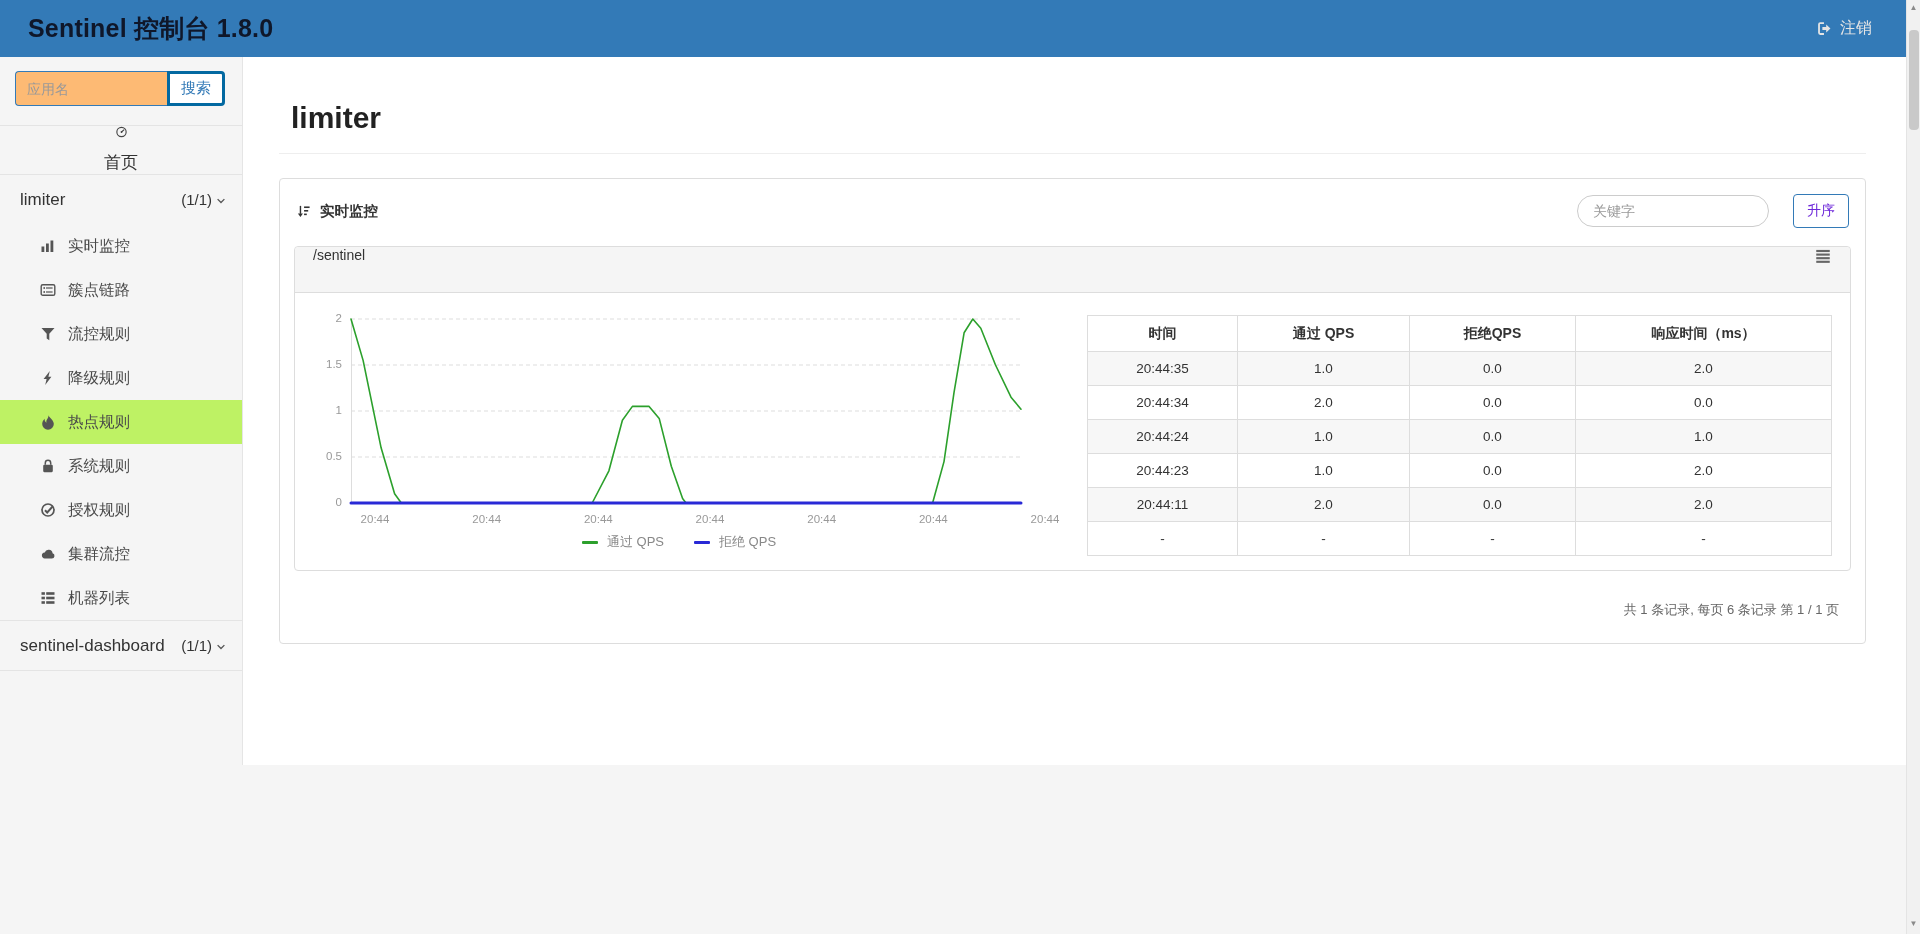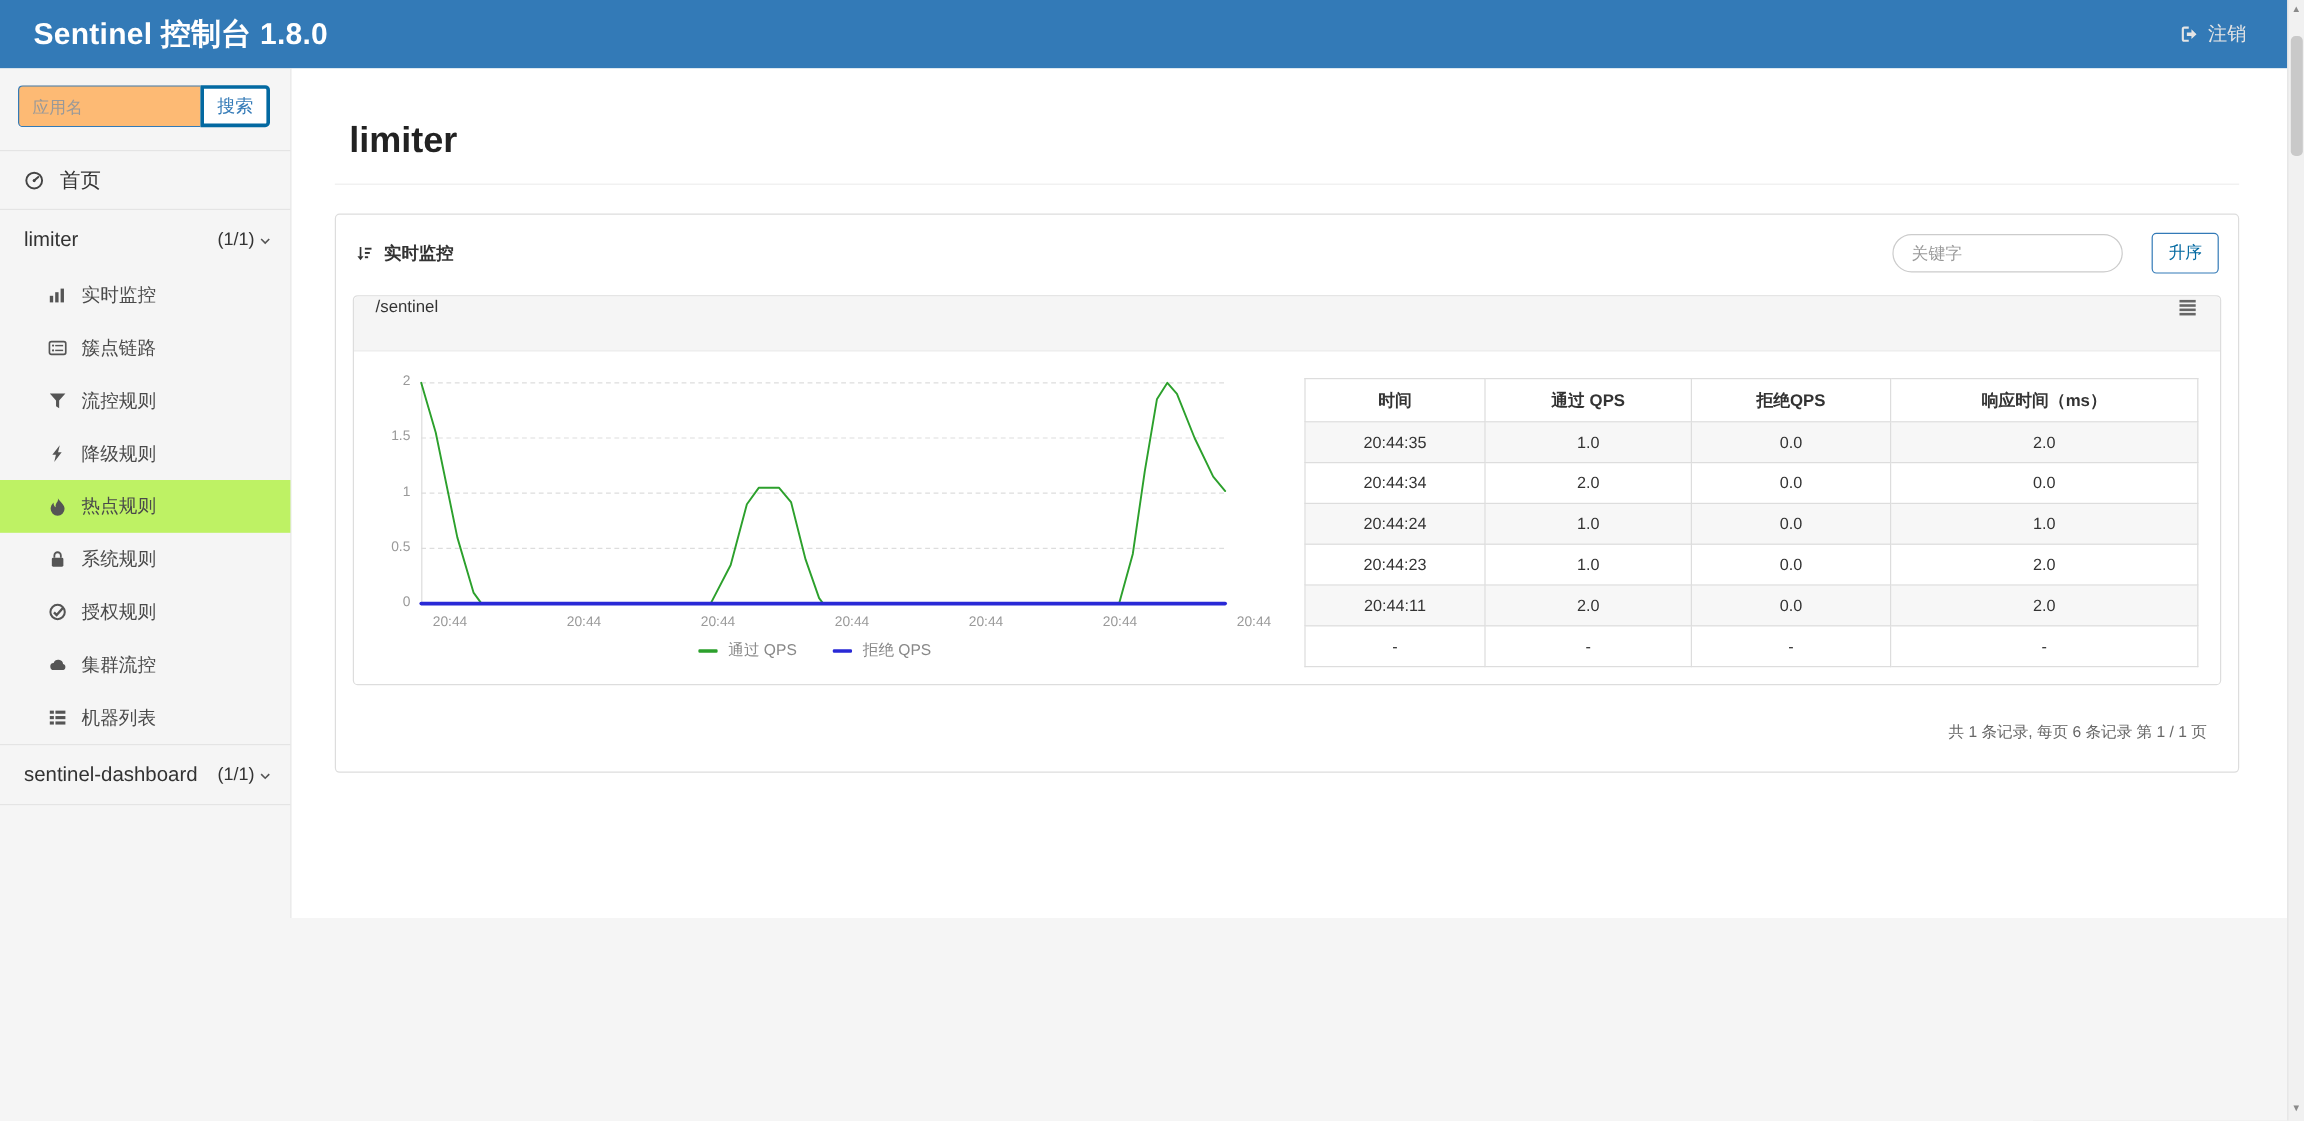--- a/index.html
+++ b/index.html
@@ -3,37 +3,37 @@
 <meta charset="utf-8">
 <style>
   * { margin:0; padding:0; box-sizing:border-box; }
   html,body { background:#e9e9e9; }
   .page { position:relative; width:1920px; height:934px; background:#f5f5f5; overflow:hidden;
           font-family:"Liberation Sans","DejaVu Sans",sans-serif; }
 
   
   .navbar { position:absolute; top:0; left:0; width:100%; height:57px; background:#337ab7;
             display:flex; align-items:center; justify-content:space-between; padding:0 48px 0 28px; }
-  .brand { color:#ffffff; font-size:25px; font-weight:bold; letter-spacing:.2px; }
+  .brand { color:#0f172a; font-size:25px; font-weight:bold; letter-spacing:.2px; }
   .logout { display:flex; align-items:center; gap:7px; color:#e5e5e5; font-size:16px; cursor:pointer; }
   .logout .icon { width:17px; height:17px; }
 
   
   .sidebar { position:absolute; top:57px; left:0; width:243px; height:708px; background:#f5f5f5;
              border-right:1px solid #e5e5e5; }
   .search-row { display:flex; padding:14px 16px 19px 15px; }
   .app-search { width:152px; height:35px; border:1px solid #337ab7; border-right:none;
                 border-radius:4px 0 0 4px; padding:0 11px; font-size:14px; color:#555;
                 outline:none; background:#fdba74; }
   .app-search::placeholder { color:#999; }
   .btn-search { width:58px; height:35px; border:3px solid #0369a1; border-radius:0 4px 4px 0;
                 background:#fff; color:#337ab7; font-size:15px; cursor:pointer; }
   .side-divider { height:1px; background:#e4e4e4; }
   .home-row { height:48px; display:flex; align-items:center; gap:13px; padding:0 20px;
-              font-size:17px; color:#333; cursor:pointer; }
+              font-size:17px; color:#333; cursor:pointer;flex-direction:column; }
   .home-row .icon { width:17px; height:17px; color:#444; }
   .app-row { height:49px; display:flex; align-items:center; justify-content:space-between;
              padding:0 15px 0 20px; font-size:17px; color:#333; cursor:pointer; }
   .app-right { display:flex; align-items:center; gap:3px; font-size:15px; color:#333; }
   .app-right .icon { width:12px; height:12px; color:#555; margin-top:2px; }
   .submenu-item { height:44px; display:flex; align-items:center; gap:12px; padding-left:40px;
                   font-size:15.5px; color:#4a4a4a; cursor:pointer; }
   .submenu-item.active { background:#bef264; }
   .submenu-item .icon { width:16px; height:16px; color:#555; }
 
@@ -45,21 +45,21 @@
 
   .outer-panel { border:1px solid #ddd; border-radius:4px; background:#fff; }
   .panel-head { display:flex; align-items:center; justify-content:space-between; padding:15px 16px 4px; }
   .panel-title { display:flex; align-items:center; gap:9px; font-size:14.5px; font-weight:bold; color:#333; }
   .panel-title .icon { width:15px; height:15px; color:#333; }
   .tools { display:flex; align-items:center; gap:24px; }
   .keyword-input { width:192px; height:32px; border:1px solid #ccc; border-radius:16px;
                    padding:0 15px; font-size:14px; color:#555; outline:none; }
   .keyword-input::placeholder { color:#999; }
   .sort-btn { width:56px; height:34px; border:1px solid #337ab7; border-radius:4px; background:#fff;
-              color:#0369a1; font-size:14px; cursor:pointer;font-family:Liberation Mono, monospace; }
+              color:#6d28d9; font-size:14px; cursor:pointer;font-family:Liberation Mono, monospace; }
 
   .resource-panel { margin:14px; border:1px solid #ddd; border-radius:4px; }
   .resource-head { height:46px; background:#f5f5f5; border-bottom:1px solid #ddd; border-radius:4px 4px 0 0;
                    display:flex; align-items:flex-start; justify-content:space-between; padding:0 18px;
                    font-size:14px; color:#333; }
   .menu-icon { width:18px; height:18px; color:#666; cursor:pointer; }
   .resource-body { display:flex; align-items:flex-start; justify-content:space-between;
                    padding:22px 18px 14px 22px; }
 
   

